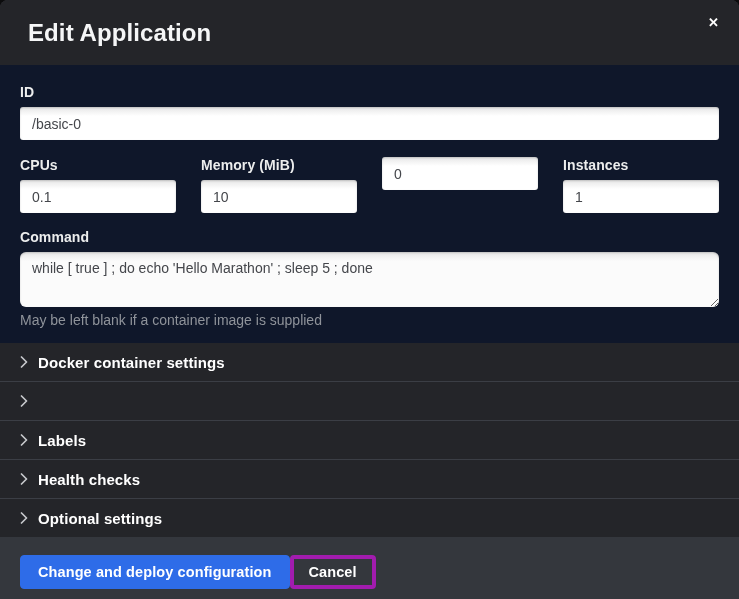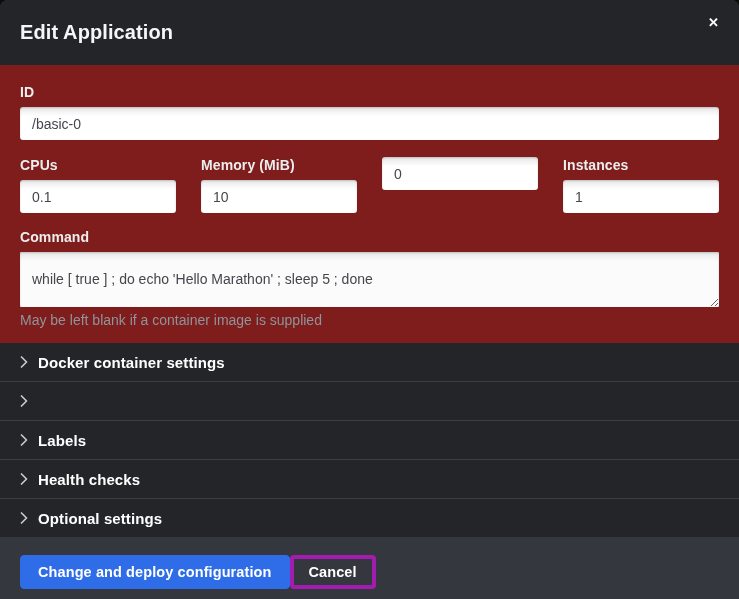--- a/index.html
+++ b/index.html
@@ -24,43 +24,43 @@
   .modal-header {
     height: 65px;
     flex: 0 0 65px;
     background: #242529;
     display: flex;
     align-items: center;
     padding: 0 20px;
     position: relative;
   }
   .modal-title {
-    margin: 0;
-    font-size: 20px;
+    margin: 8px;
+    font-size: 24px;
     font-weight: 600;
     color: #f5f6f7;
     letter-spacing: 0.1px;
   }
   .close-btn {
     position: absolute;
     top: 12px;
     right: 14px;
     background: none;
     border: none;
     color: #ffffff;
     font-size: 13px;
     font-weight: 700;
     cursor: pointer;
     padding: 4px 6px;
     line-height: 1;
   }
   
   .modal-body {
     flex: 0 0 auto;
-    background: #7f1d1d;
+    background: #0f172a;
     padding: 19px 20px 15px 20px;
   }
   .field-label {
     display: block;
     font-size: 14px;
     font-weight: 700;
     color: #eceded;
     margin-bottom: 7px;
     letter-spacing: 0.1px;
   }
@@ -85,27 +85,27 @@
     grid-template-columns: repeat(4, 1fr);
     column-gap: 25px;
     margin-bottom: 16px;
   }
   .command-textarea {
     display: block;
     width: 100%;
     box-sizing: border-box;
     height: 55px;
     border: none;
-    border-radius: 1px;
+    border-radius: 6px;
     background: linear-gradient(#e6e6e6, #fbfbfb 9px);
     box-shadow: inset 0 1px 2px rgba(0,0,0,0.18);
     color: #44464b;
     font-family: "Liberation Sans", sans-serif;
     font-size: 14px;
-    padding: 19px 12px;
+    padding: 8px 12px;
     resize: vertical;
     outline: none;
   }
   .help-text {
     margin: 5px 0 0 0;
     font-size: 14px;
     color: #8f939a;
   }
   
   .accordion {

